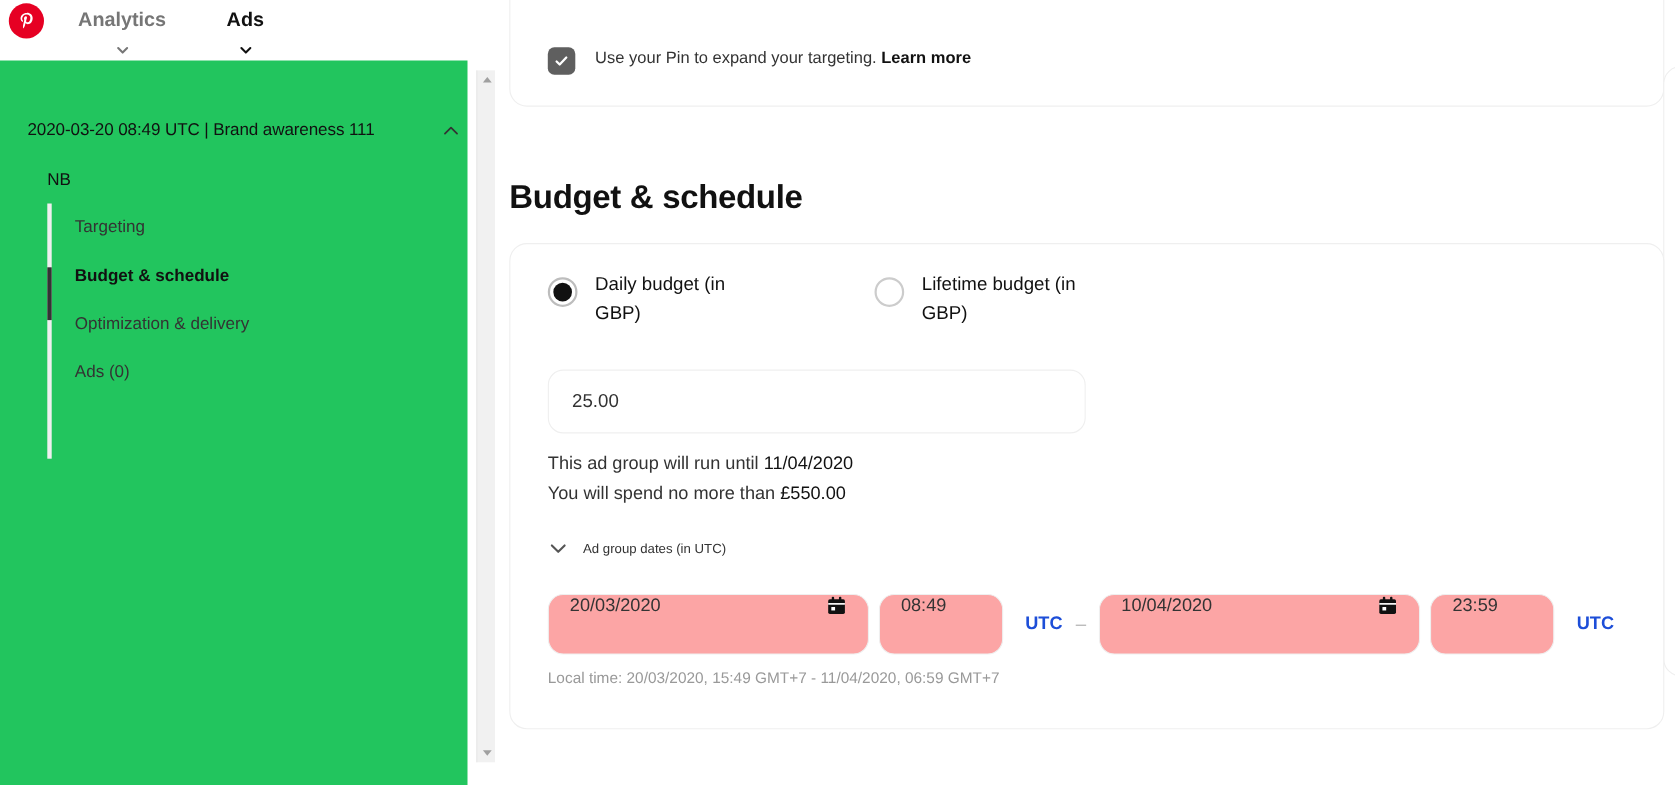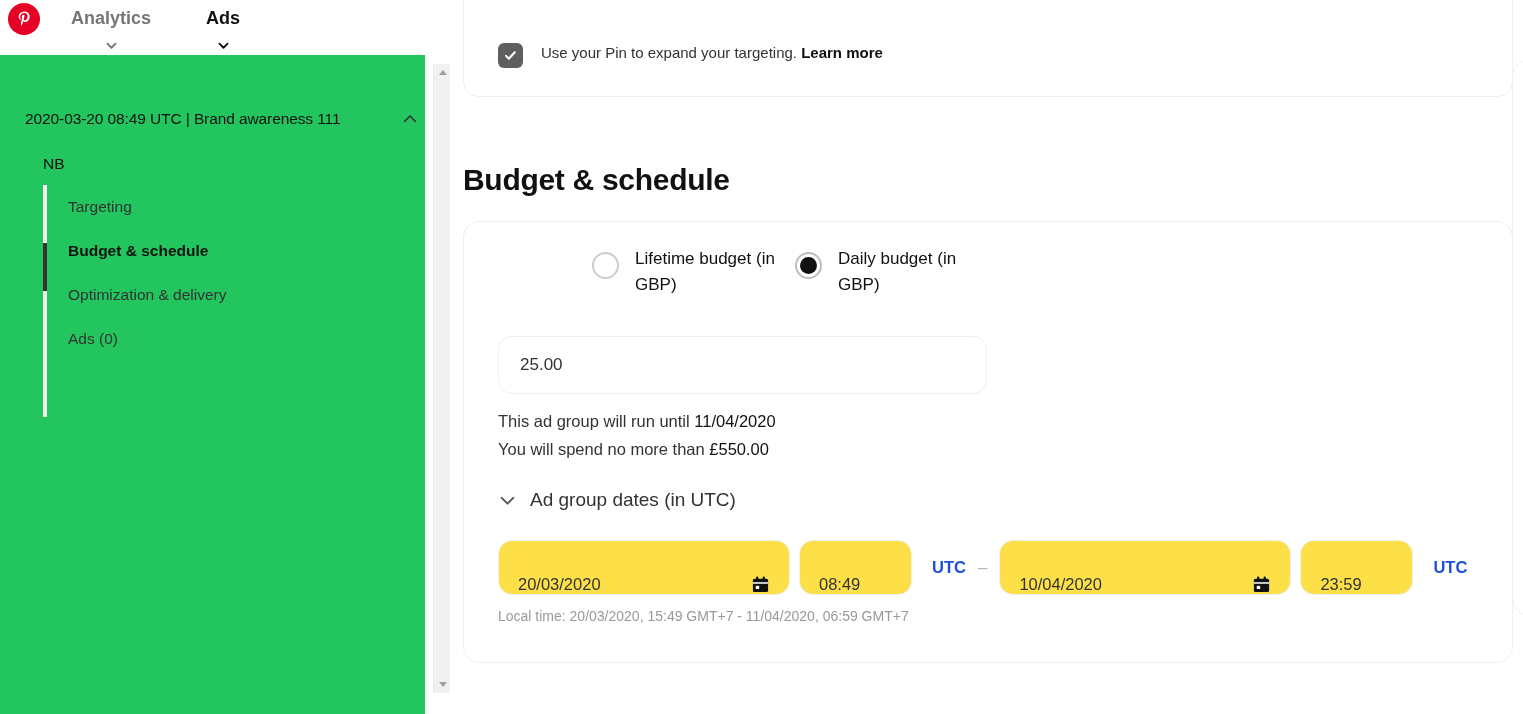--- a/index.html
+++ b/index.html
@@ -187,31 +187,31 @@
   .summary b { color: #111111; font-weight: 400; }
 
   .dates-toggle {
     position: absolute; left: 34px; top: 267px;
     display: flex; align-items: center; gap: 13px;
     cursor: pointer;
   }
   .dates-toggle .chev {
     width: 19px; height: 19px; display:block;
   }
-  .dates-toggle span.lbl { font-size: 19px; color: #333333; }
+  .dates-toggle span.lbl { font-size: 12px; color: #333333; }
 
   .dates-row {
     position: absolute; left: 34px; top: 318px;
     display: flex; align-items: center;
   }
   .field {
     height: 55px;
     border: 1px solid #efefef; border-radius: 14px;
-    background: #fde047;
-    display: flex; align-items: flex-end;
+    background: #fca5a5;
+    display: flex; align-items: flex-start;
     padding: 0 19px;
     font-size: 16.5px; color: #333333;
     cursor: text;
   }
   .field.date { width: 292px; justify-content: space-between; }
   .field.time { width: 113px; margin-left: 9px; justify-content: flex-start; }
   .tz {
     font-size: 16.5px; font-weight: 700; color: #1d4ed8;
     margin-left: 20px;
   }
@@ -322,27 +322,27 @@
       </div>
     </div>
 
     <div class="card-right-edge"></div>
 
     <div class="section-title">Budget &amp; schedule</div>
 
     <div class="card card-budget">
 
       <div class="radio-row">
+        <label class="radio-opt">
+          <span class="radio checked"></span>
+          <span class="radio-label">Daily budget (in GBP)</span>
+        </label>
         <label class="radio-opt second">
           <span class="radio"></span>
           <span class="radio-label">Lifetime budget (in GBP)</span>
-        </label>
-        <label class="radio-opt">
-          <span class="radio checked"></span>
-          <span class="radio-label">Daily budget (in GBP)</span>
         </label>
       </div>
 
       <div class="budget-input">
         <span>25.00</span>
       </div>
 
       <div class="summary">
         <div>
           <span>This ad group will run until </span><b>11/04/2020</b>

